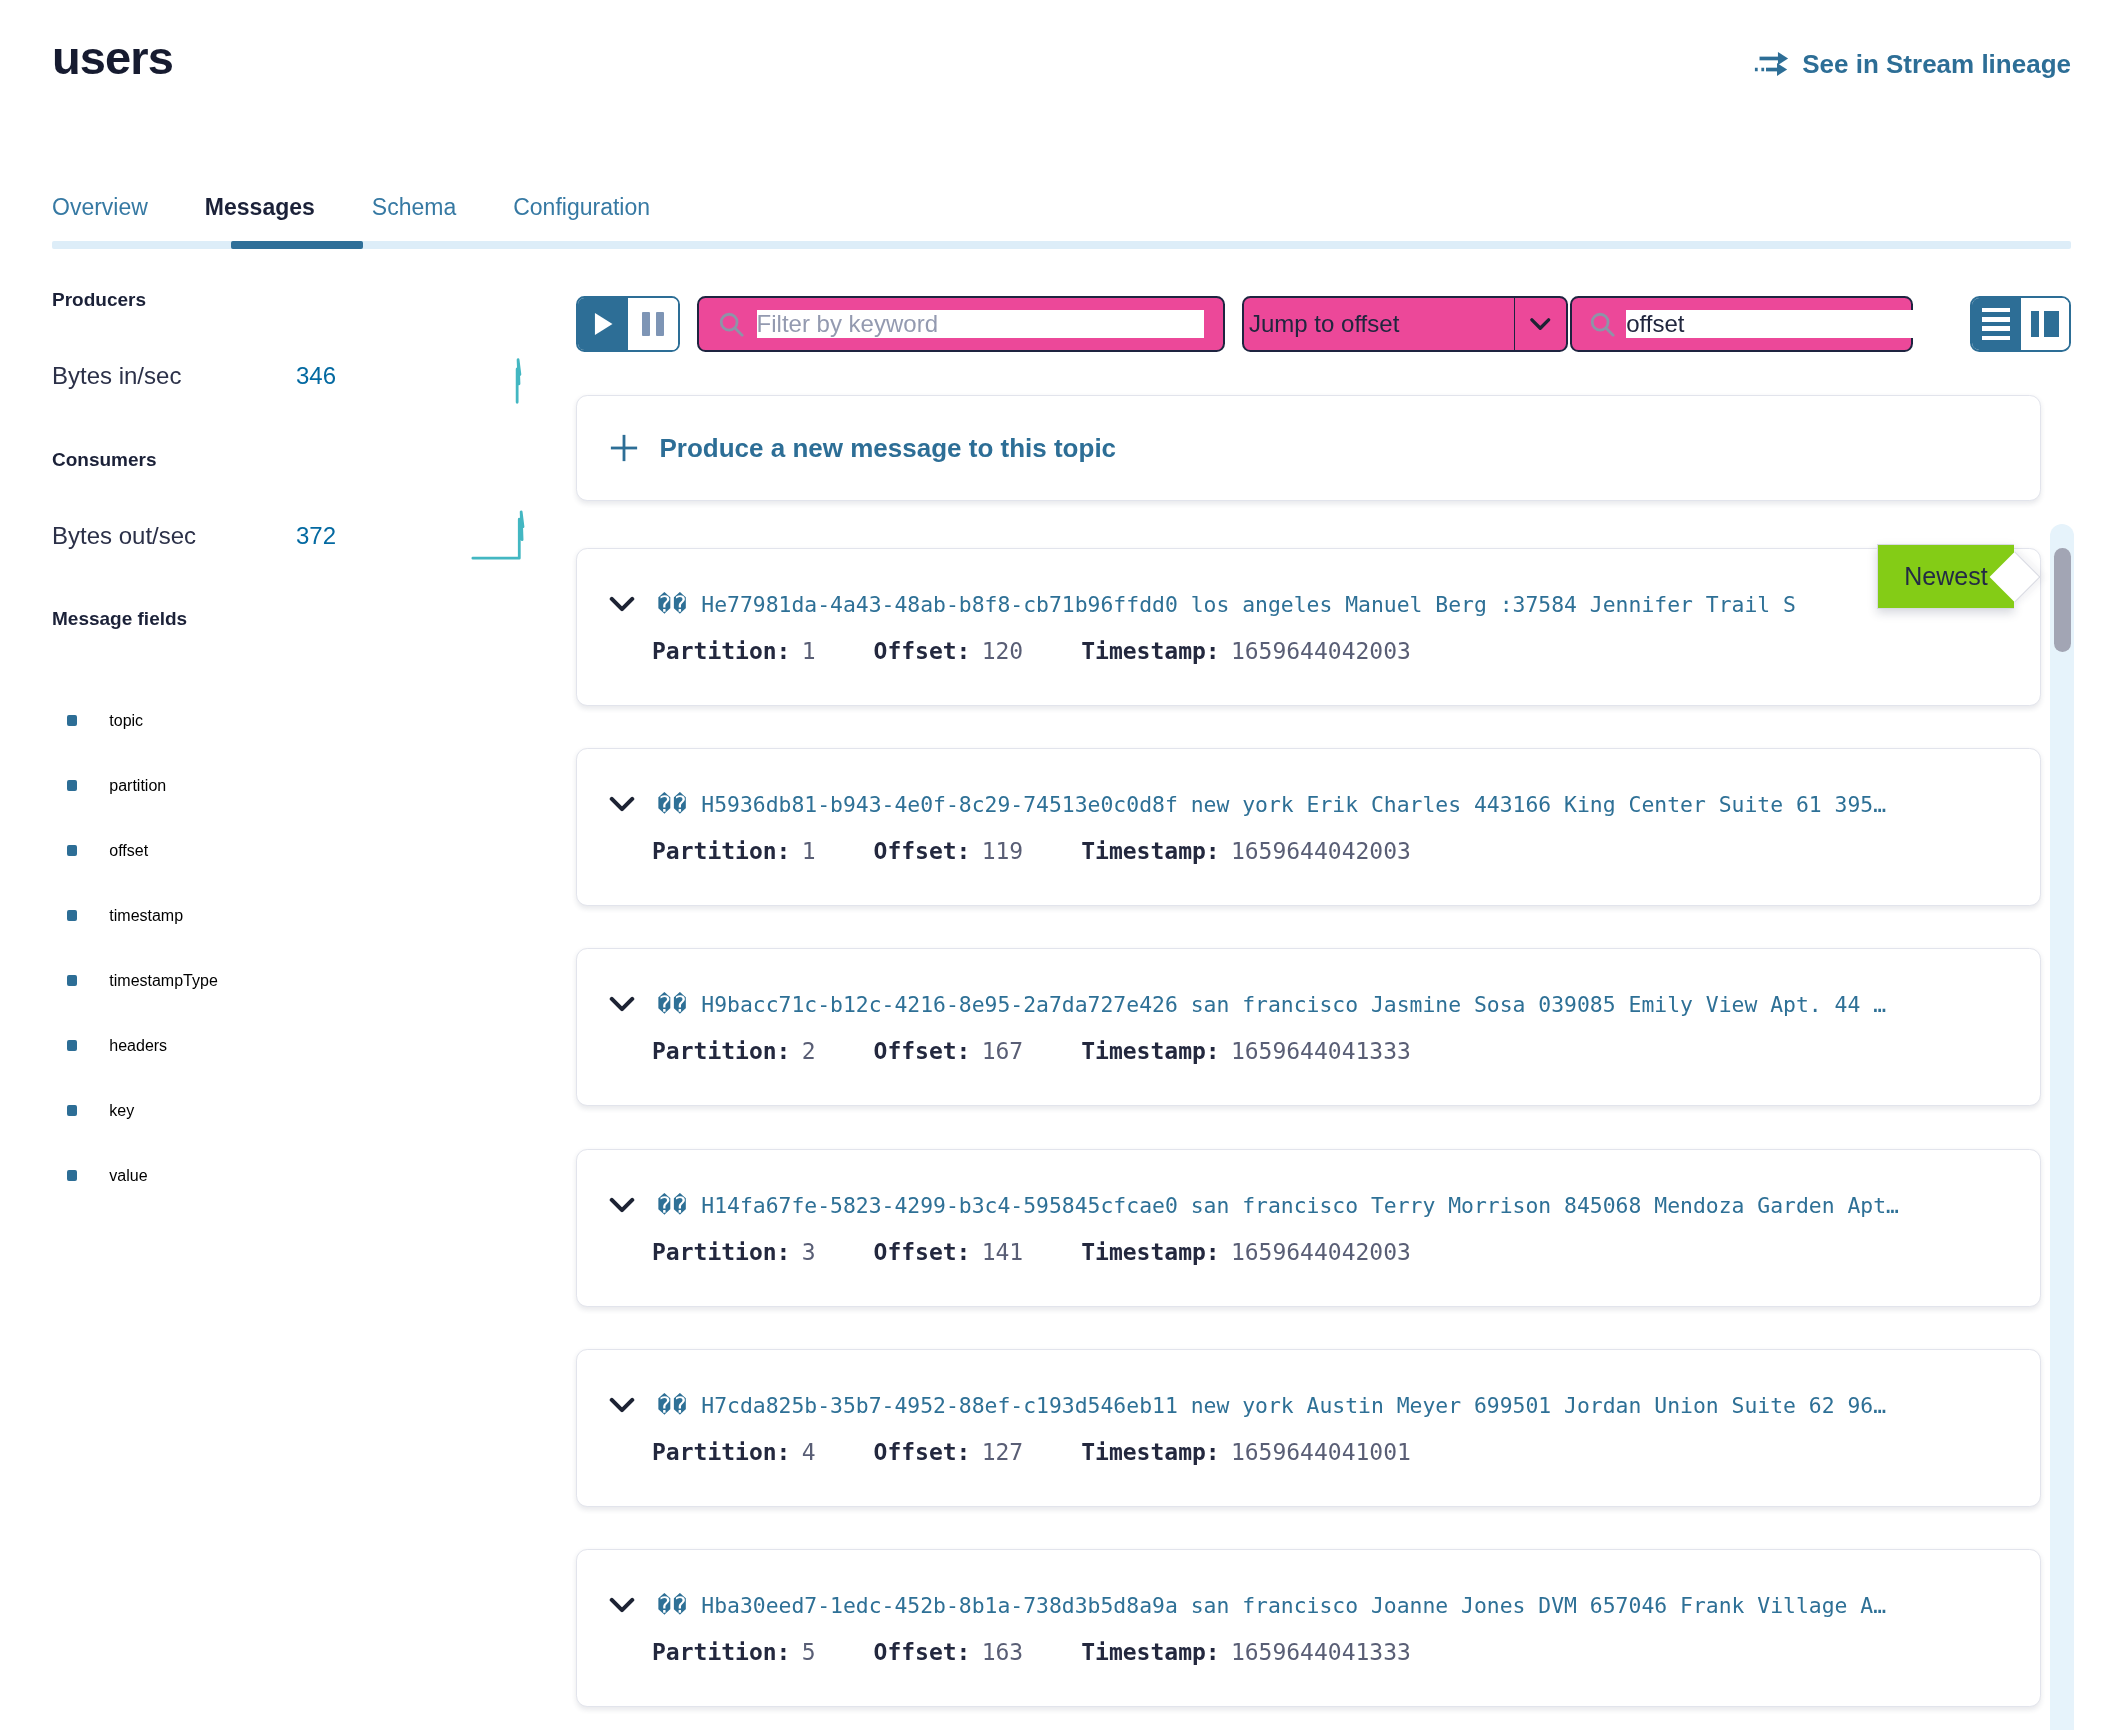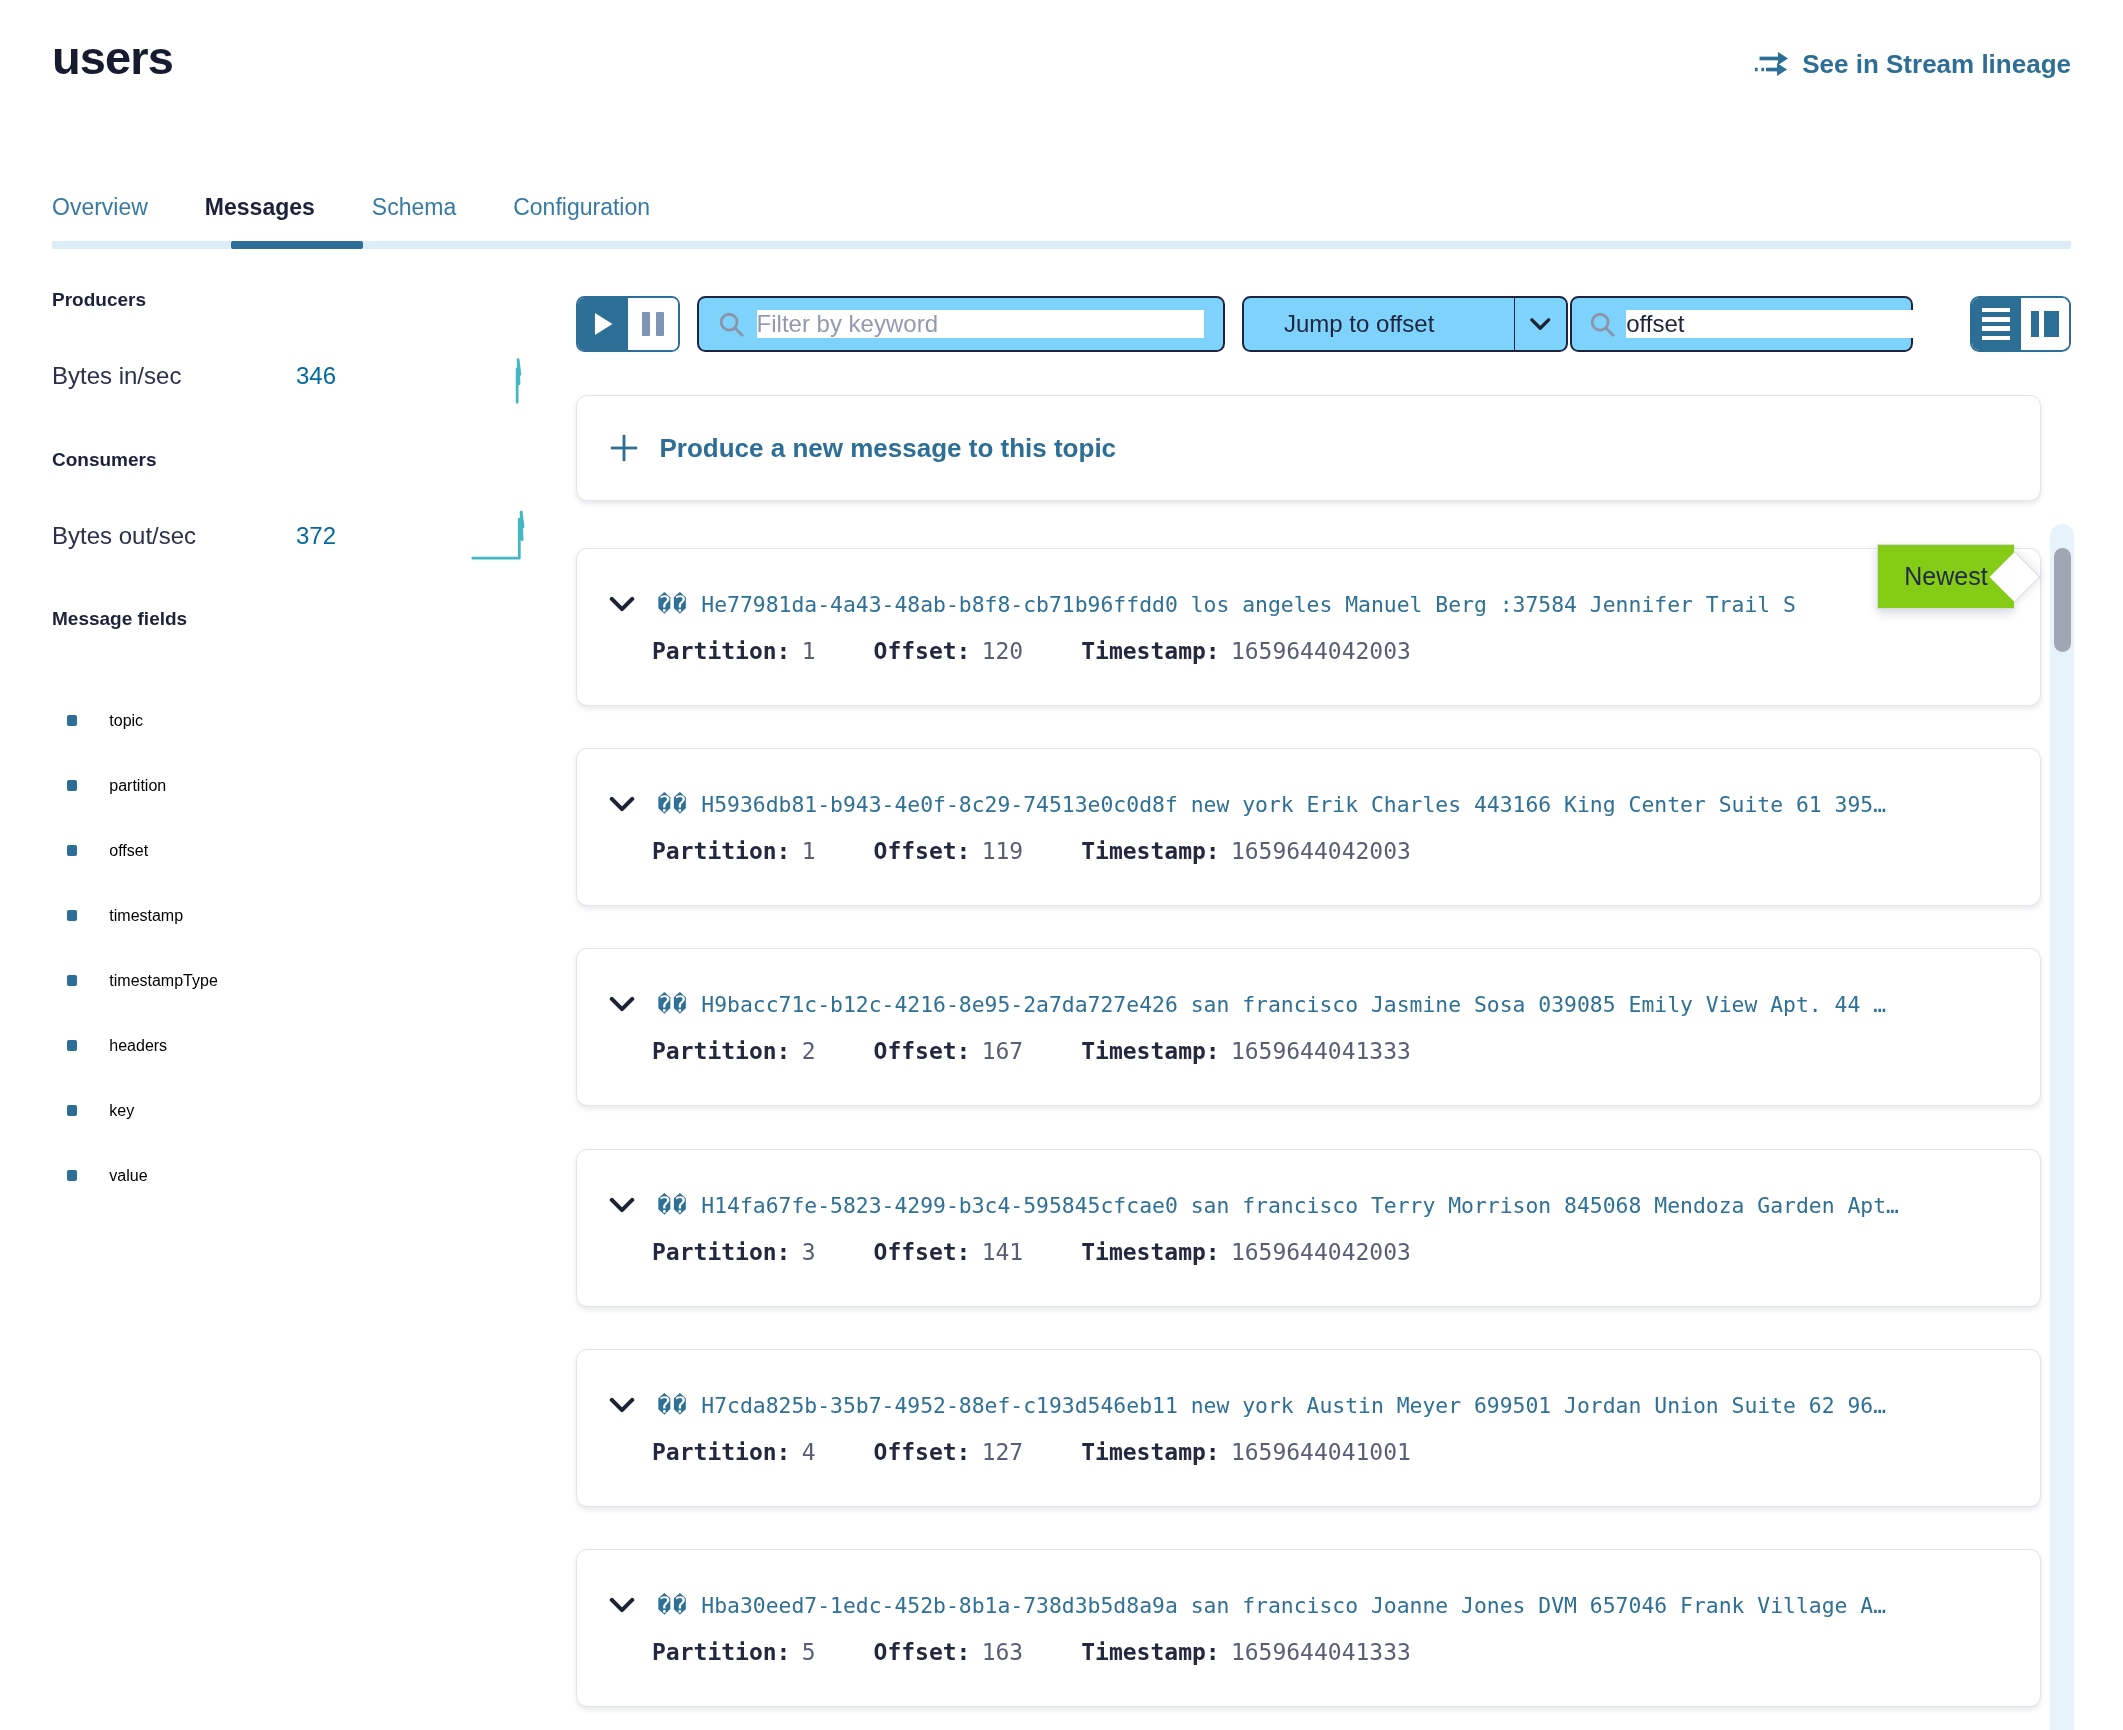--- a/index.html
+++ b/index.html
@@ -36,27 +36,27 @@
   .toolbar { position:absolute; left:576px; top:296px; right:52px; height:56px; }
   .playpause { position:absolute; left:0; top:0; width:104px; height:56px;
                border:2.8px solid #2d6e96; border-radius:8.4px; overflow:hidden; display:flex;
                background:#fff; cursor:pointer; }
   .pp-play { width:52px; height:100%; background:#2d6e96; display:flex; align-items:center;
              justify-content:center; }
   .pp-pause { width:52px; height:100%; background:#fff; display:flex; align-items:center;
               justify-content:center; gap:6.5px; }
   .pp-pause i { display:block; width:7.5px; height:24px; background:#7e95b5; border-radius:0.9px; }
   .field-box { position:absolute; top:0; height:56px; border:2.3px solid #1e2440;
-               border-radius:8.4px; background:#7dd3fc; display:flex; align-items:center; }
+               border-radius:8.4px; background:#ec4899; display:flex; align-items:center; }
   .filter-box { left:121px; width:528px; padding:0 18.6px; gap:13px; }
   .filter-box input { border:none; outline:none; flex:1; font-size:24px; color:#2a2f45;
                       font-family:"Liberation Sans", sans-serif; }
   .filter-box input::placeholder { color:#939ab0; }
   .jump-box { left:666px; width:326px; }
-  .jump-label { flex:1; padding-left:40px; font-size:24px; color:#20263e; }
+  .jump-label { flex:1; padding-left:5px; font-size:24px; color:#20263e; }
   .jump-chevron { width:52px; height:100%; border-left:1.9px solid #1e2440; display:flex;
                   align-items:center; justify-content:center; }
   .offset-box { left:994px; width:343px; padding:0 17px; gap:11.2px; }
   .offset-box input { border:none; outline:none; flex:1; font-size:24px; color:#20263e;
                       font-family:"Liberation Sans", sans-serif; }
   .view-toggle { position:absolute; right:0; top:0; width:101px; height:56px;
                  border:2.8px solid #2d6e96; border-radius:9.3px; overflow:hidden; display:flex;
                  background:#fff; cursor:pointer; }
   .vt-list { width:50px; height:100%; background:#2d6e96; display:flex; flex-direction:column;
              align-items:center; justify-content:center; gap:4.7px; }

